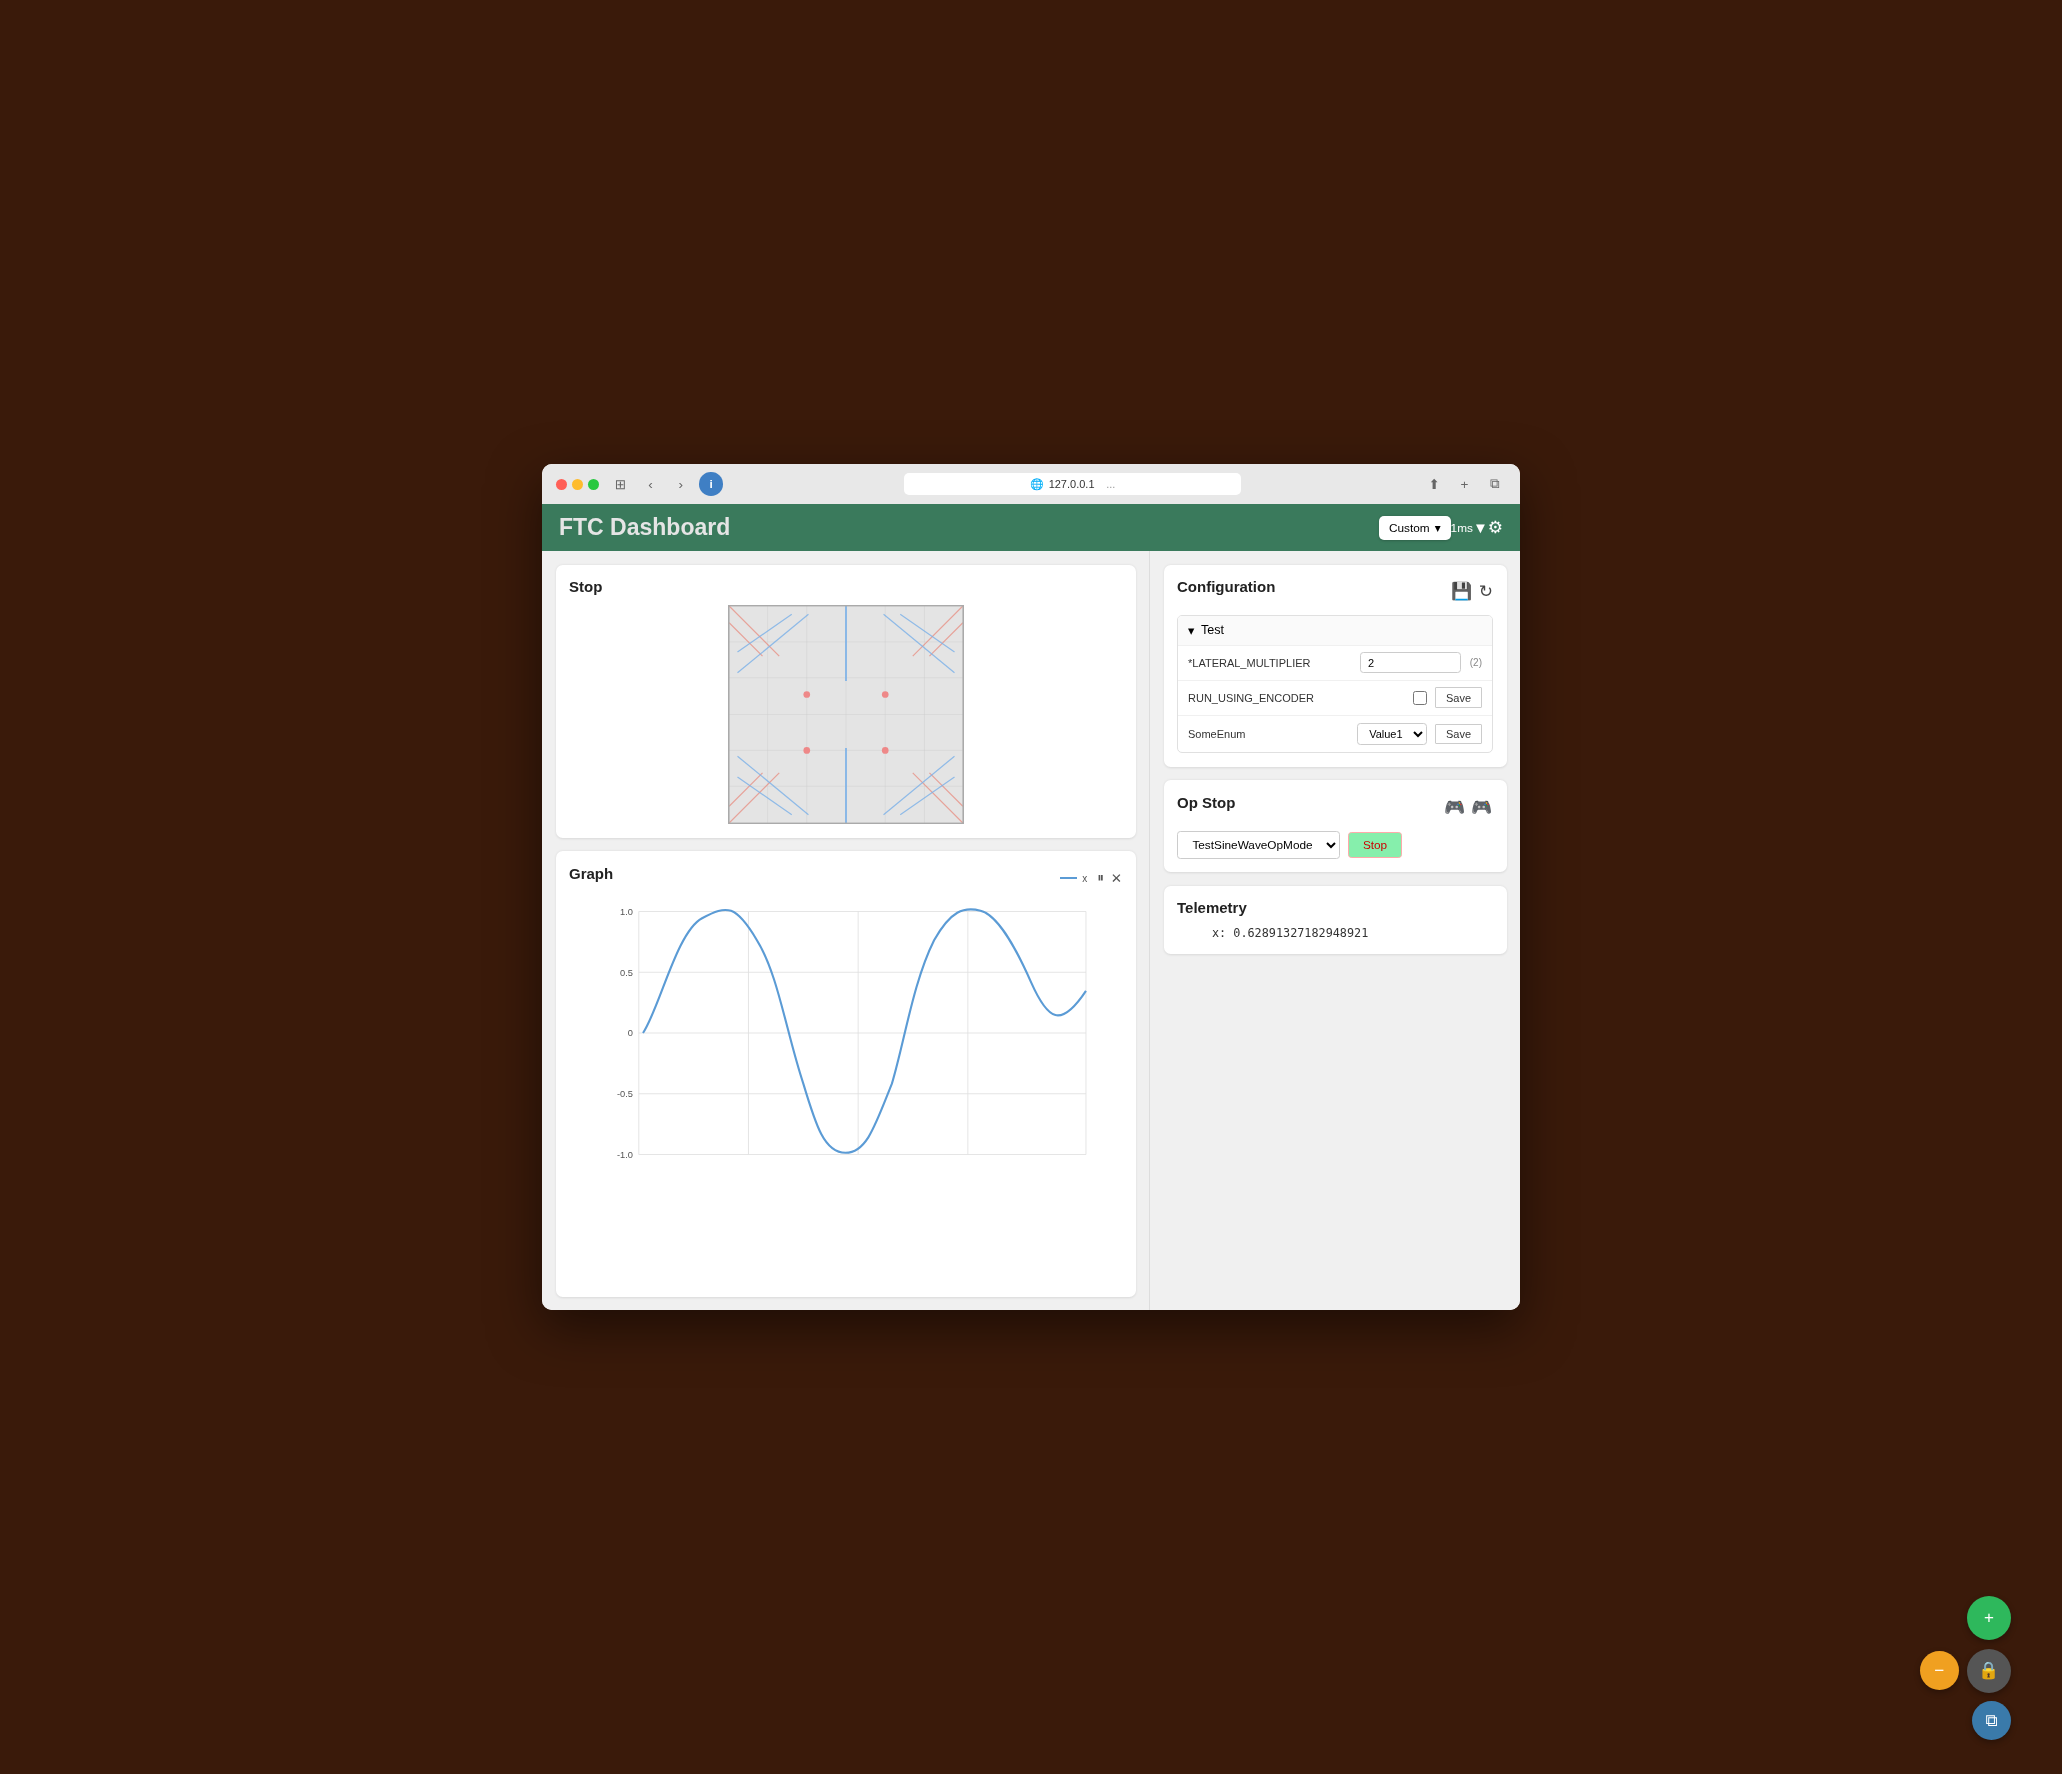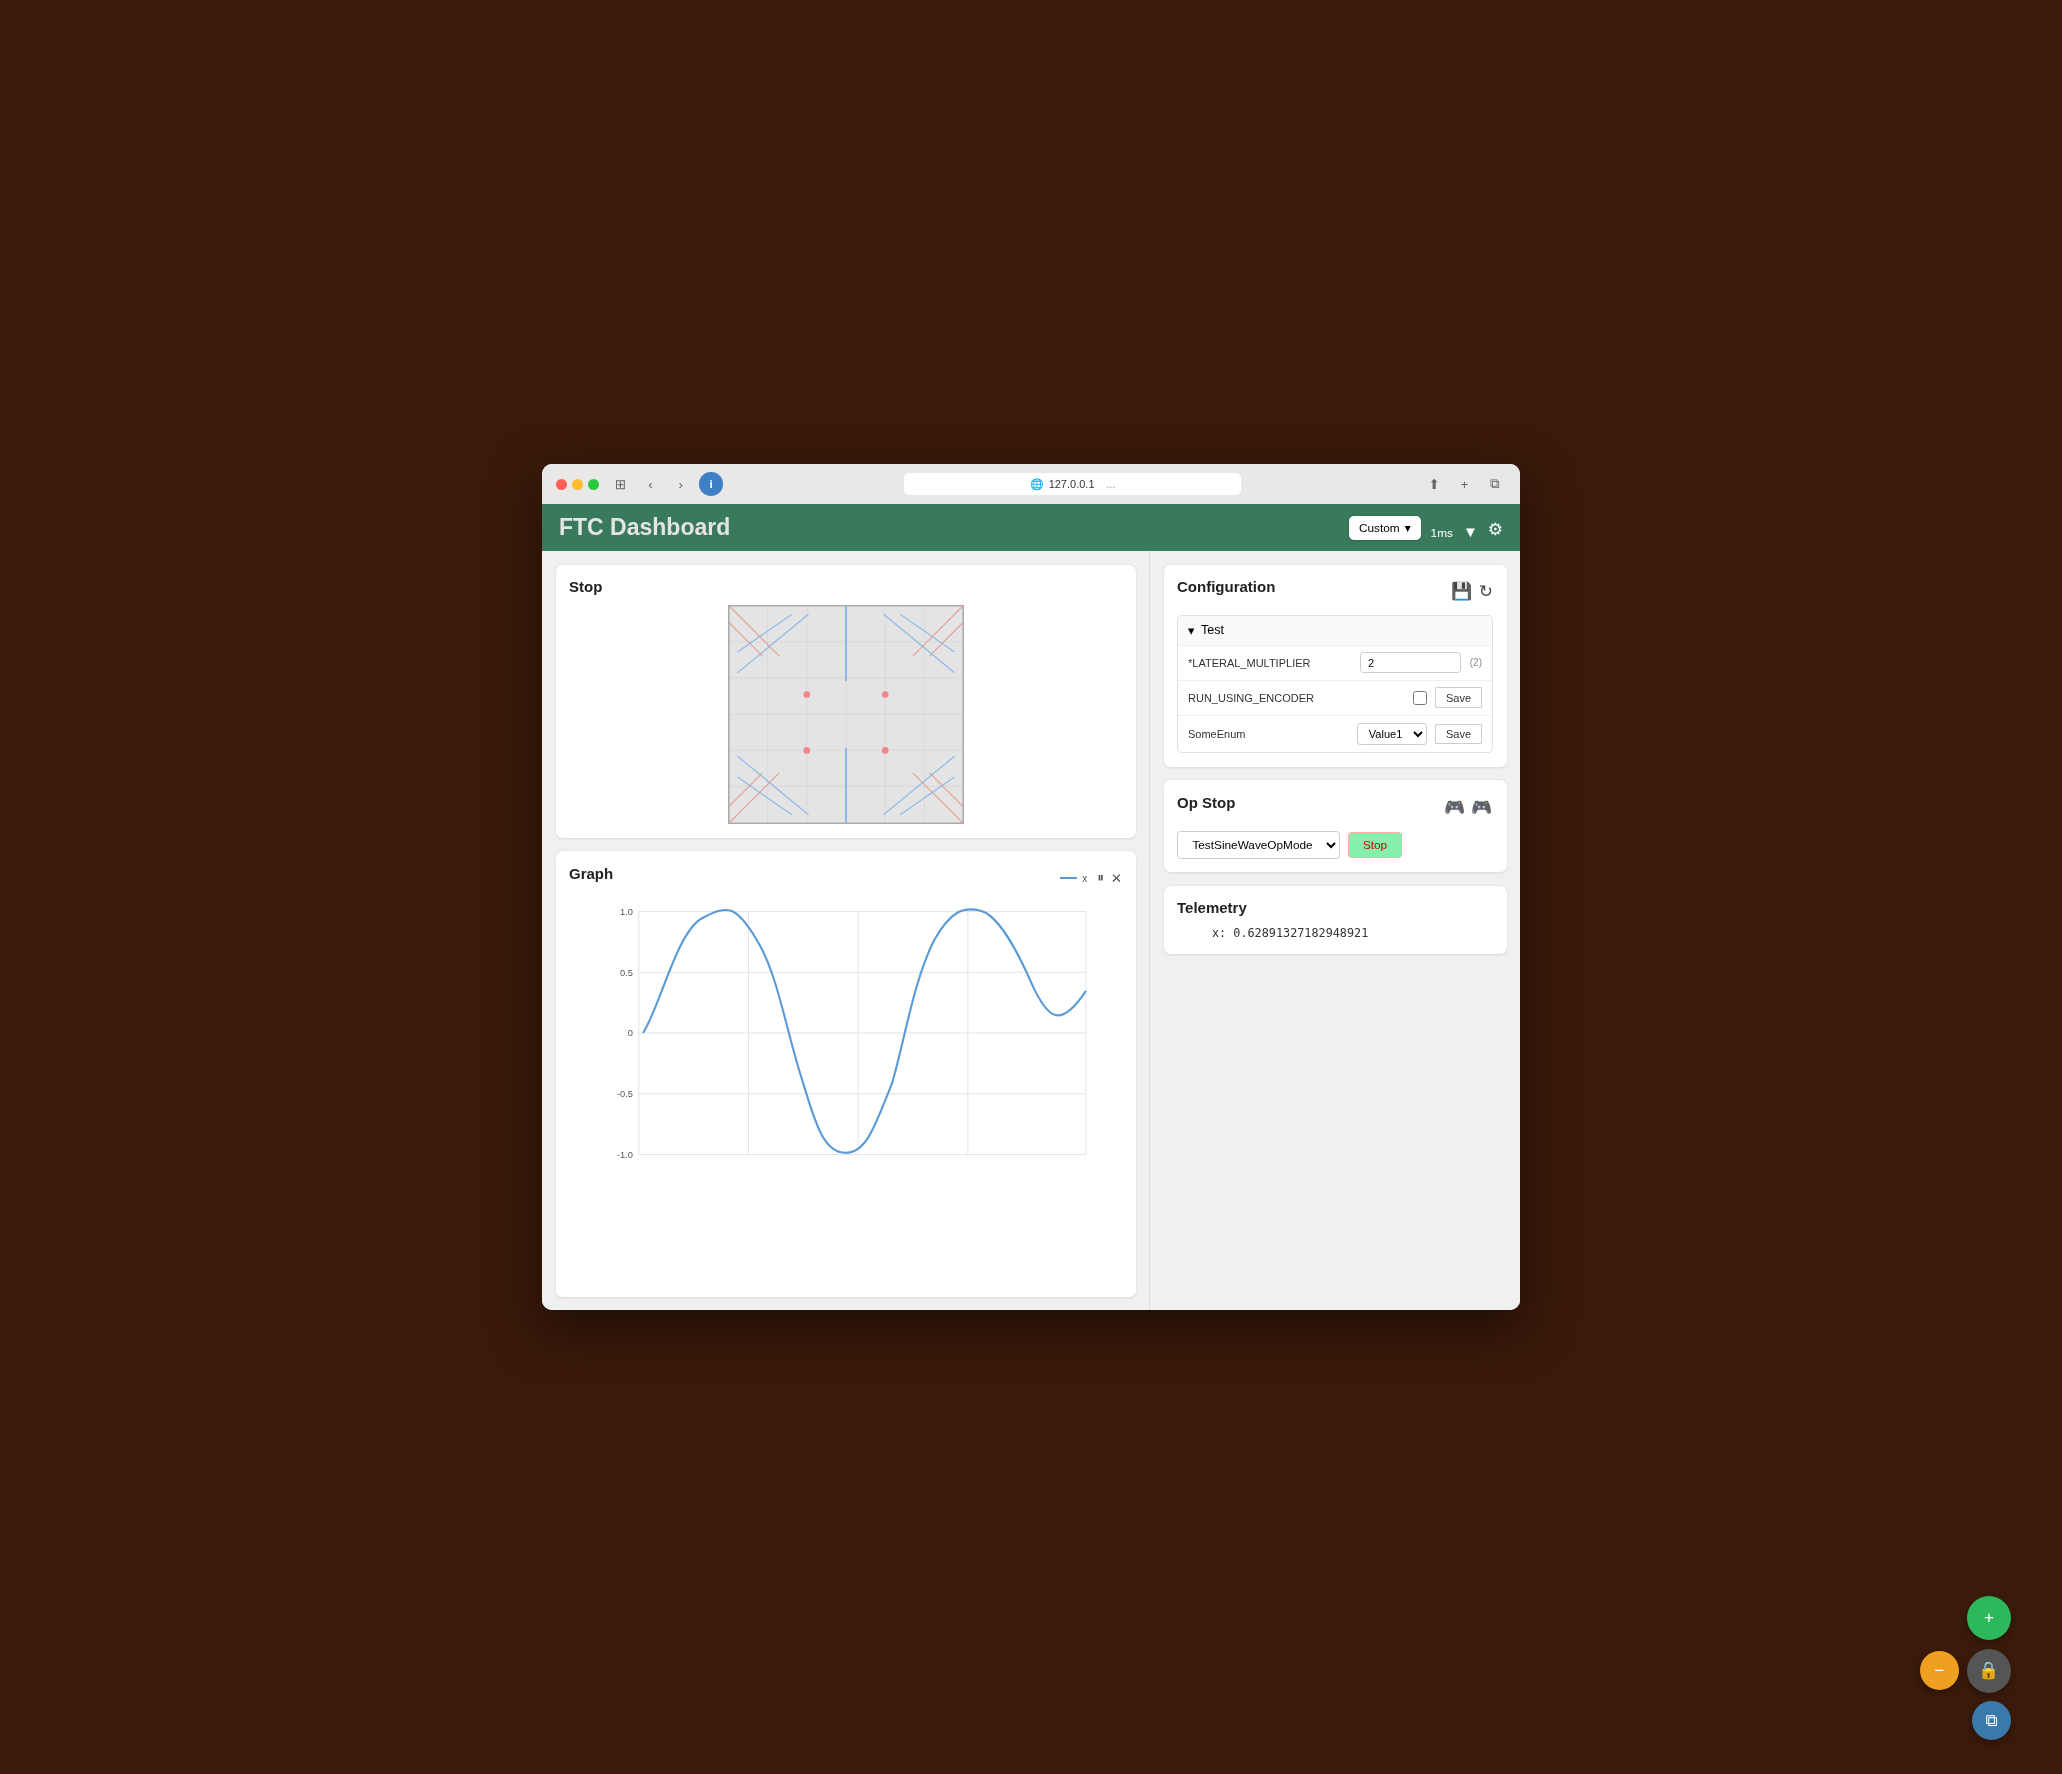--- a/index.html
+++ b/index.html
@@ -70,21 +70,21 @@
       display: flex;
       align-items: center;
       justify-content: space-between;
     }
     .dashboard-title {
       color: #e5e5e5;
       font-size: 23px;
       font-weight: 600;
     }
     .header-right {
-      display: flex; align-items: flex-end; gap: 10px;
+      display: flex; align-items: center; gap: 0;
     }
     .custom-dropdown {
       background: white;
       border: none;
       border-radius: 5px;
       padding: 5px 10px;
       font-size: 11.8px;
       display: flex; align-items: center; gap: 5px;
       cursor: pointer;
       box-shadow: 0 0.8px 2.5px rgba(0,0,0,0.2);
@@ -246,20 +246,21 @@
     .checkbox-input {
       width: 13.5px; height: 13.5px; cursor: pointer;
     }
     .enum-select {
       padding: 3.4px 6.7px;
       border: 0.8px solid #ccc;
       border-radius: 3.4px;
       font-size: 11px;
       cursor: pointer;
       background: white;
+      text-align: center;
     }
     .op-mode-card {}
     .op-mode-header {
       display: flex;
       justify-content: space-between;
       align-items: center;
       margin-bottom: 10px;
     }
     .gamepad-icons {
       display: flex; gap: 6.7px;

